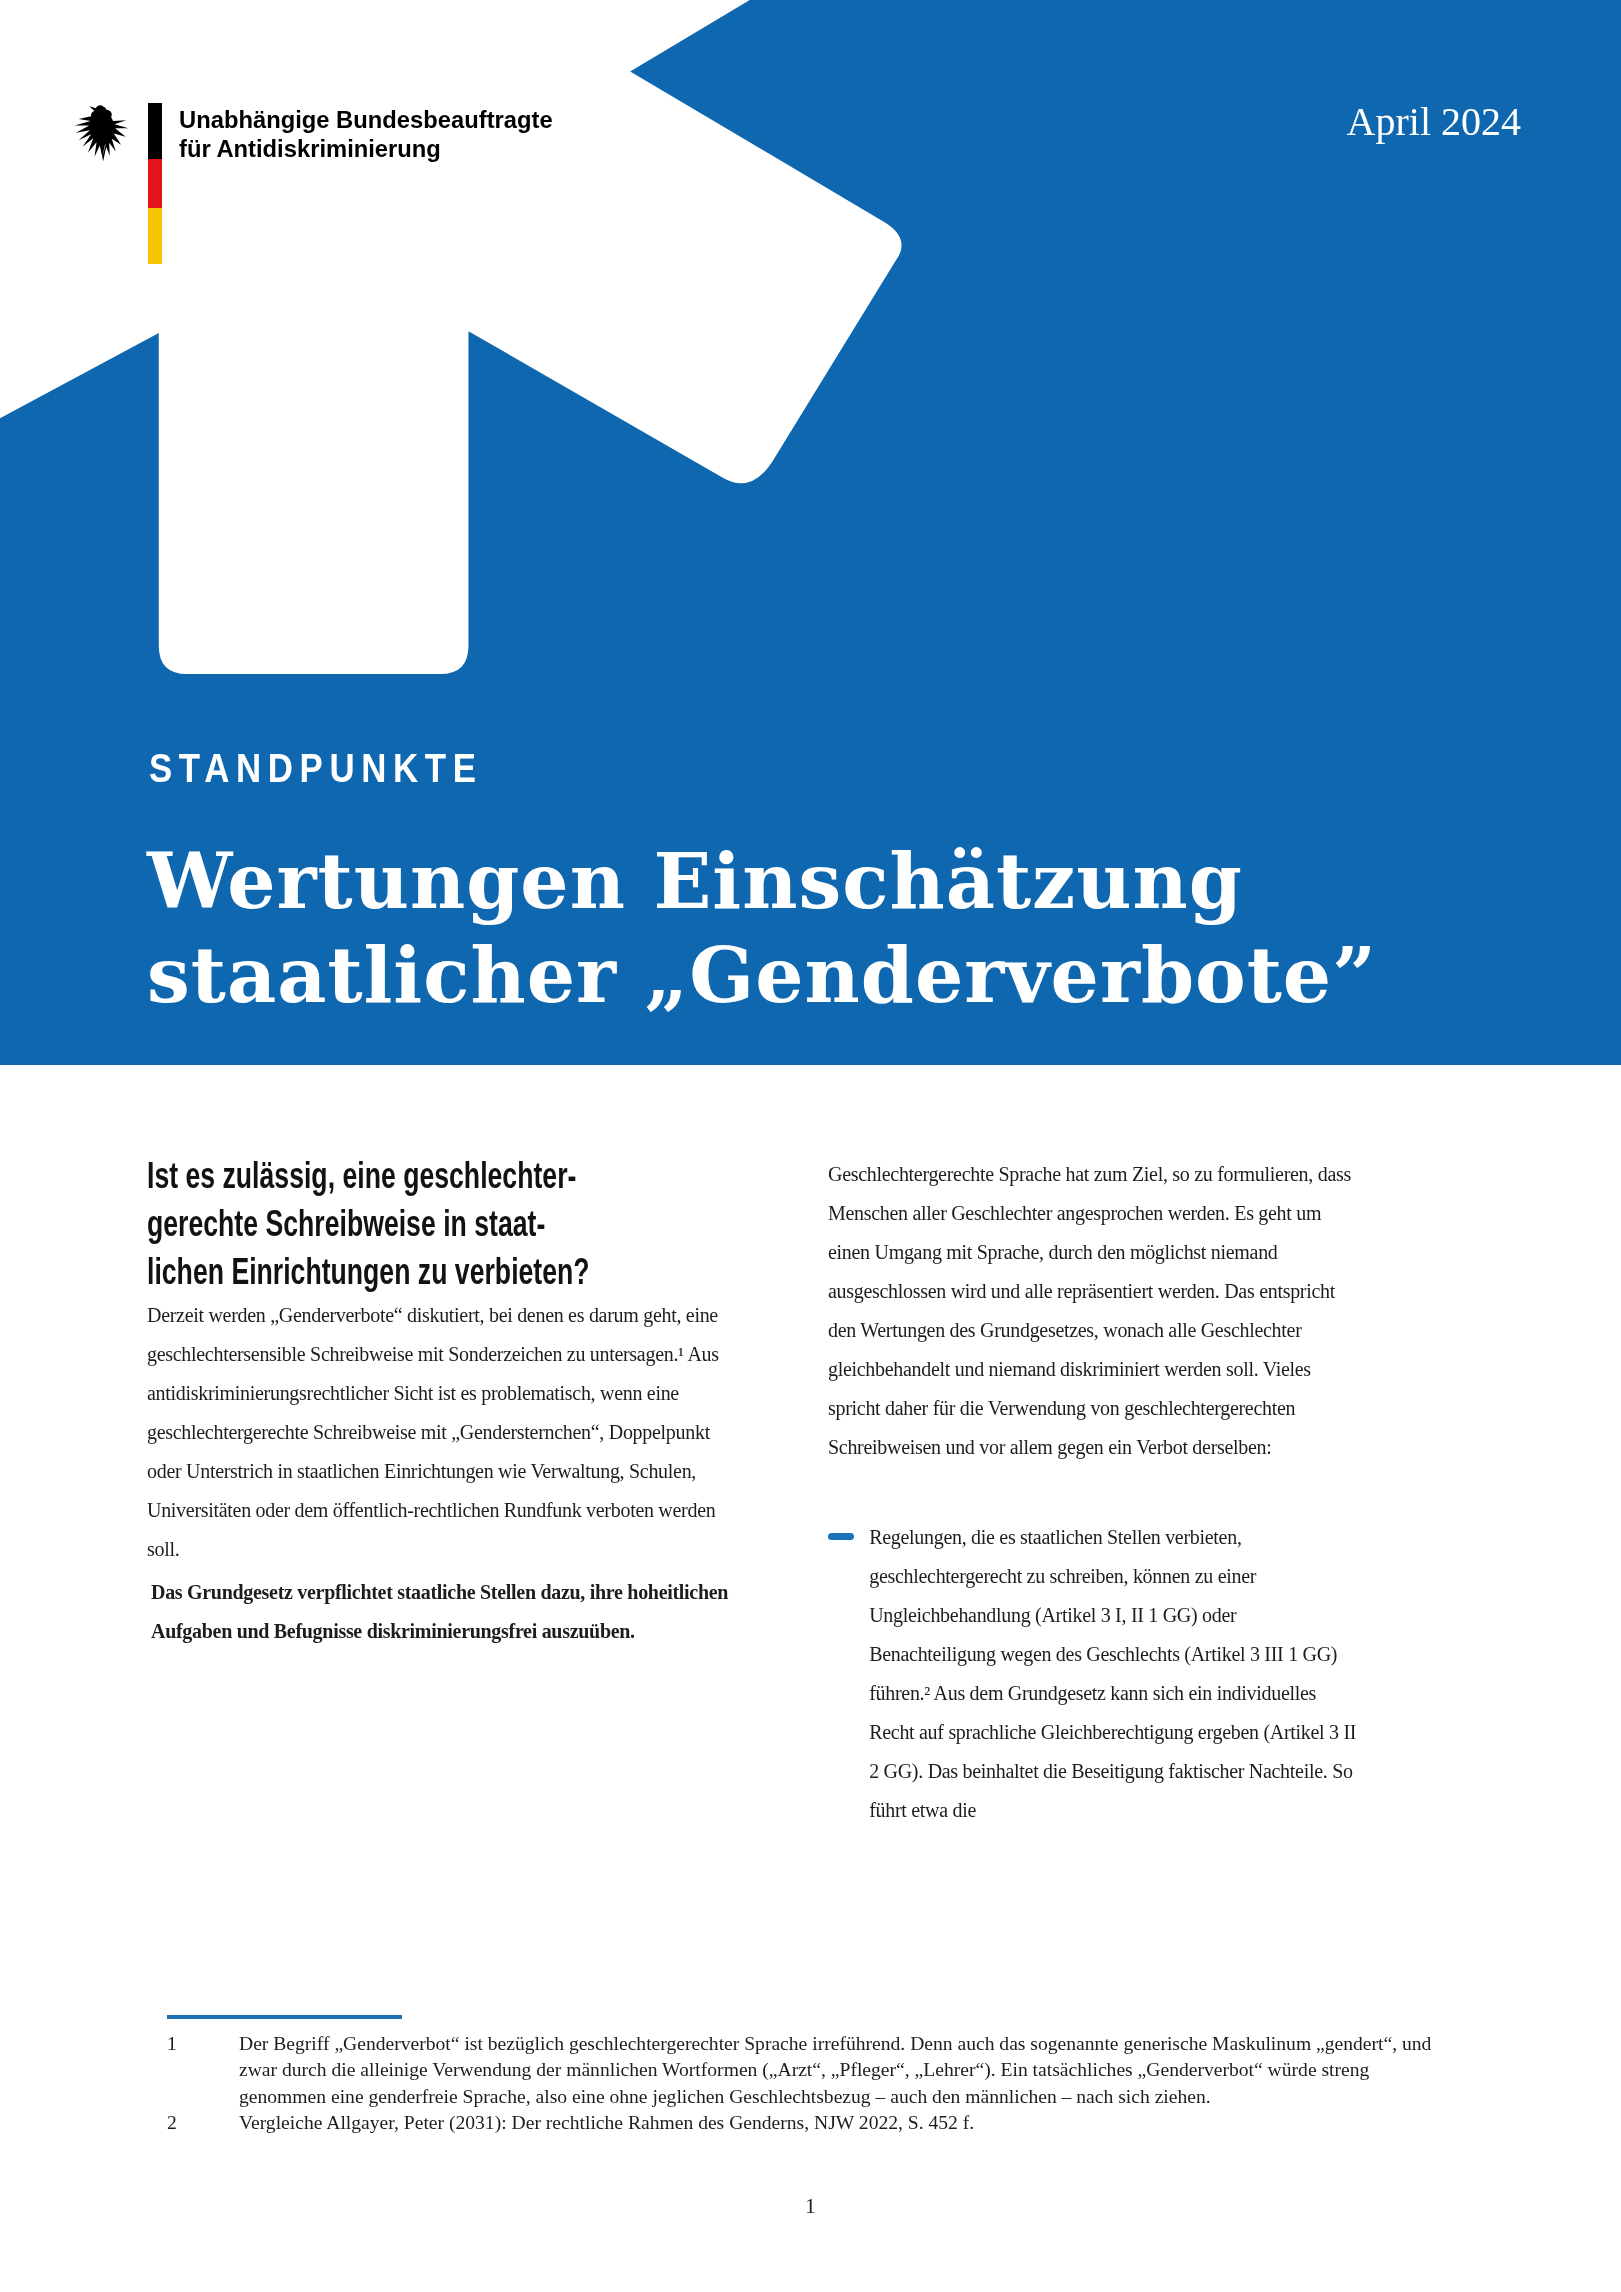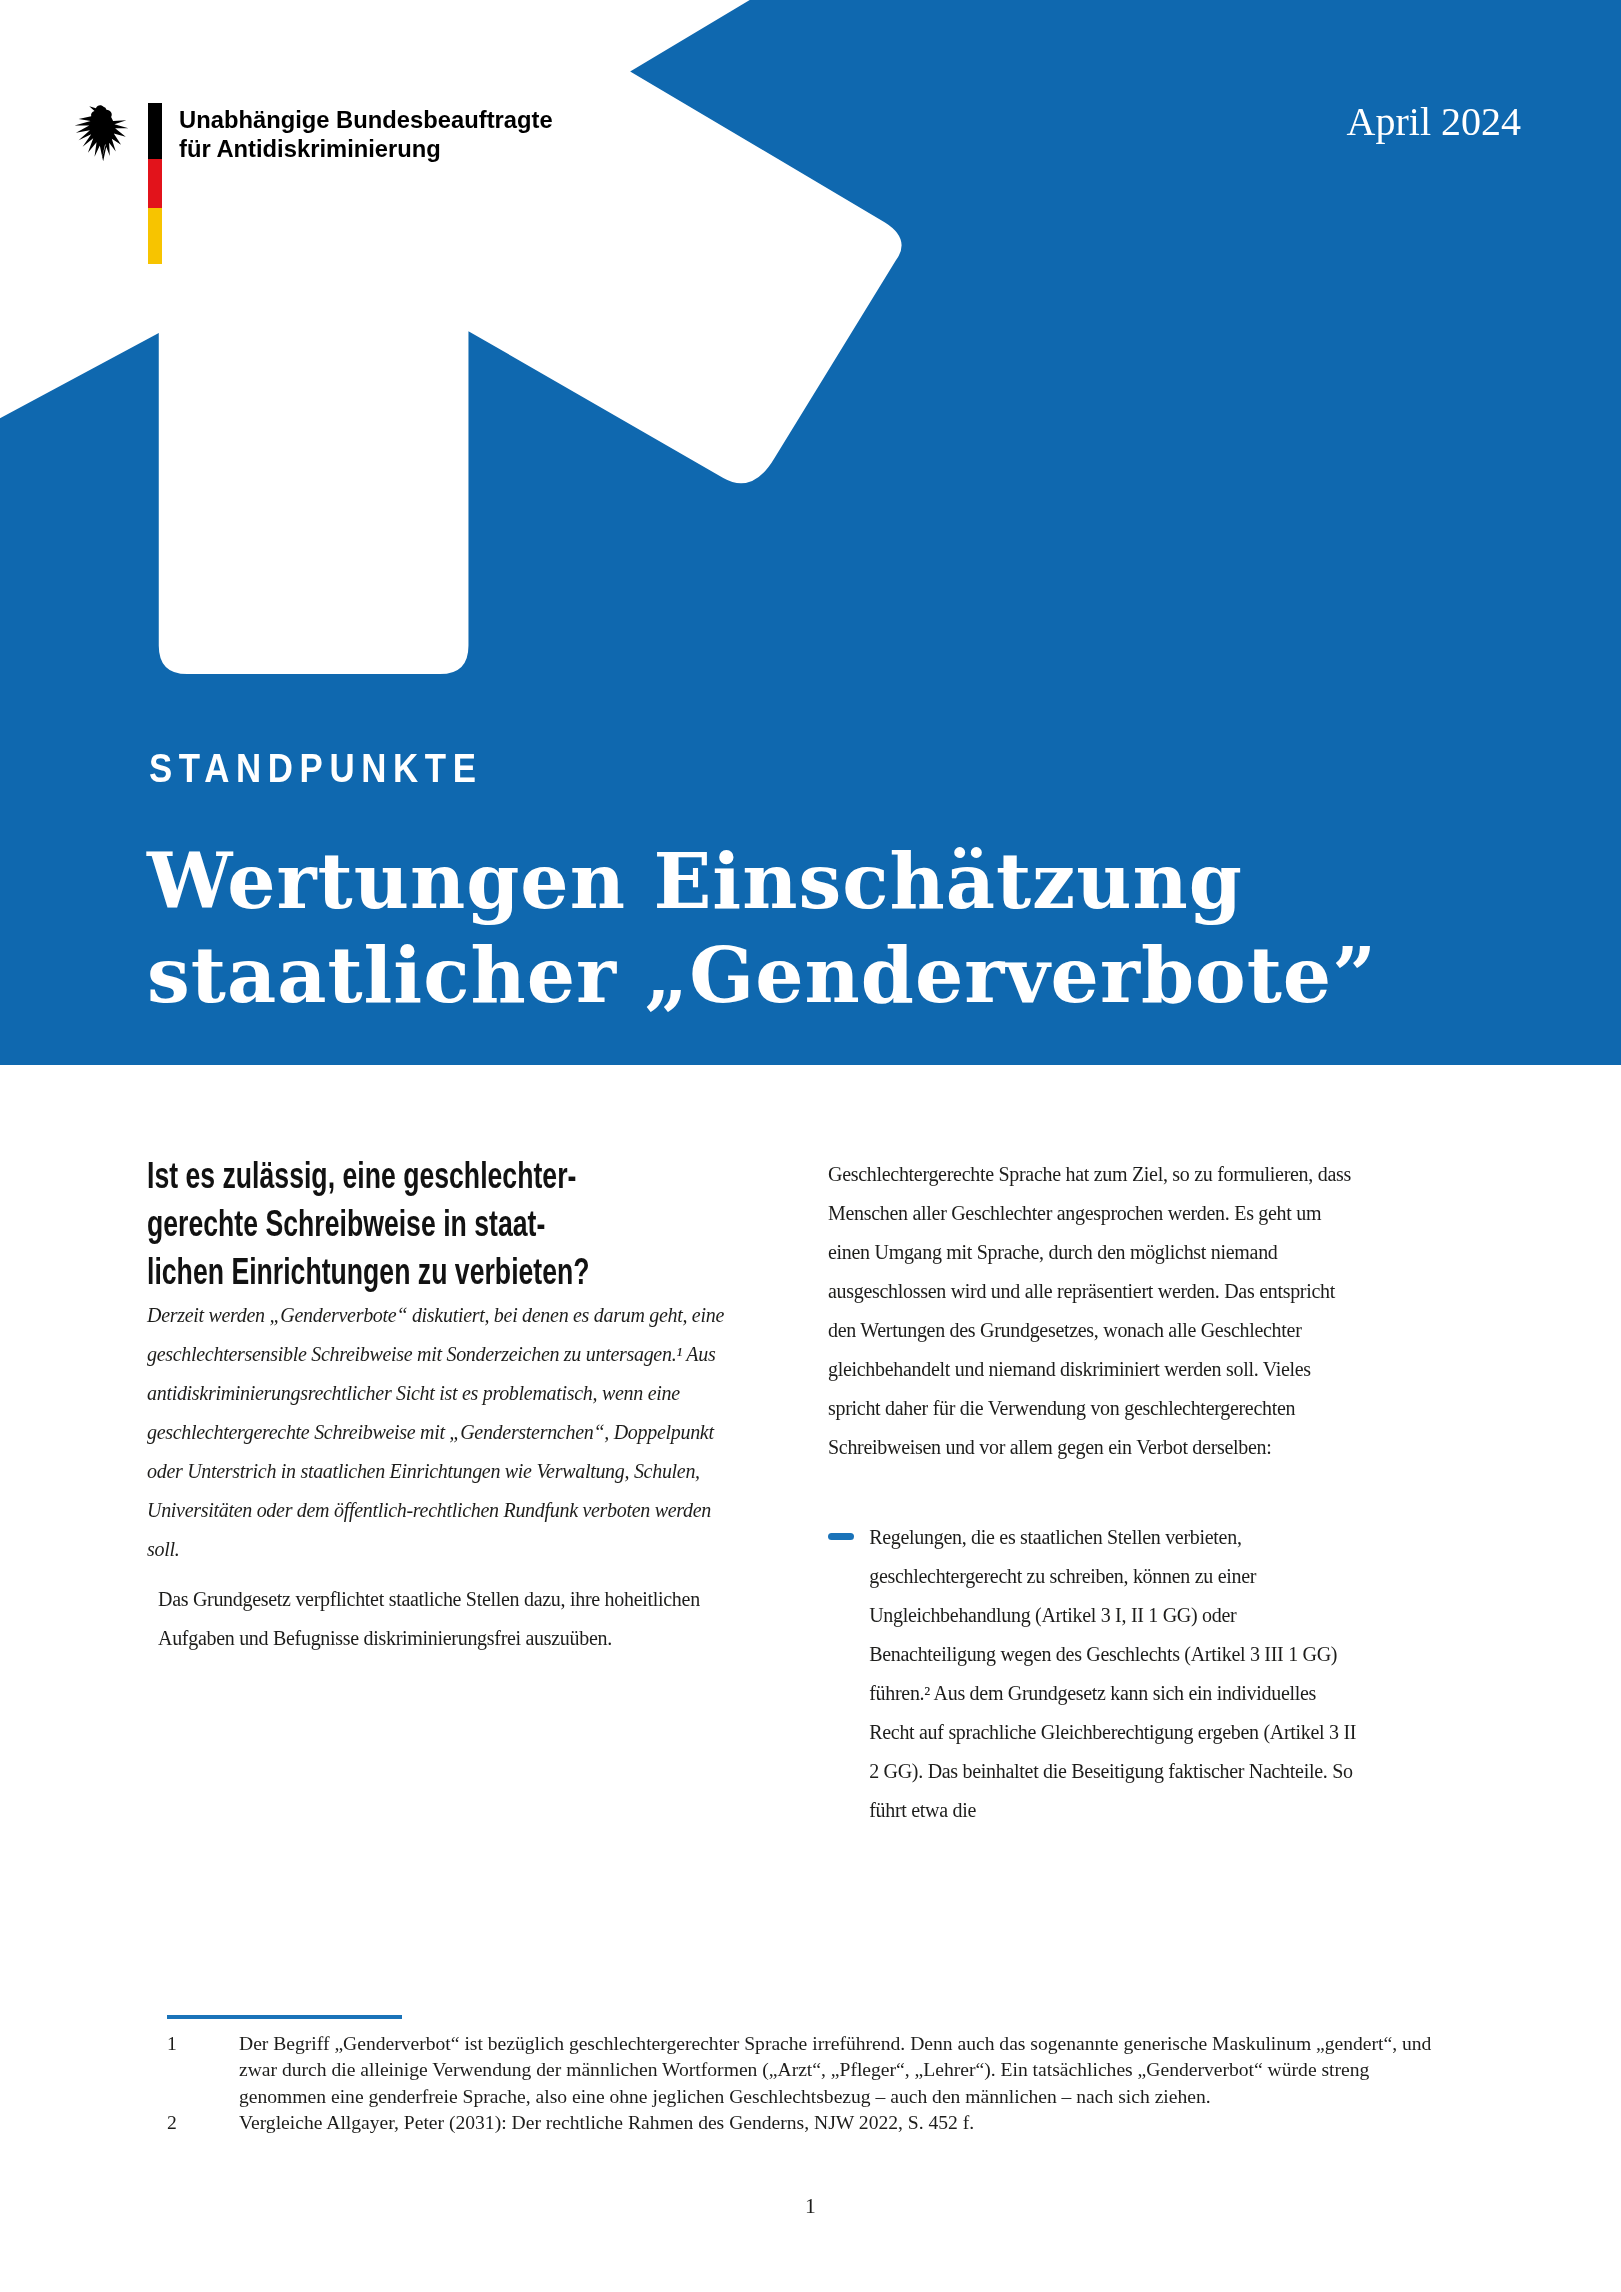--- a/index.html
+++ b/index.html
@@ -35,21 +35,21 @@
     white-space:pre-line;letter-spacing:1px;
   }
   
   .col-left{position:absolute;left:147px;top:1152px;width:588px;}
   .col-right{position:absolute;left:828px;top:1155px;width:534px;}
   .lead-heading{
     font-family:"Liberation Sans",sans-serif;font-weight:bold;font-size:37px;line-height:48px;
     transform:scaleX(.72);transform-origin:left top;white-space:pre;color:#121212;
   }
   .body-text{font-size:20px;line-height:39px;letter-spacing:-0.3px;text-align:left;}
-  .col-left .p1{margin-top:61px;font-style:italic;}
+  .col-left .p1{margin-top:61px;}
   .col-left .p2{margin-top:41px;}
   .col-right .p1{margin-top:0;}
   .bullet-item{display:flex;margin-top:51px;}
   .bullet-dash{flex:0 0 25.5px;height:7.8px;border-radius:3.9px;background:#1a73b9;margin-top:14.7px;margin-right:15.7px;}
   
   .footnotes{position:absolute;left:167px;top:2015px;width:1284px;}
   .fn-rule{width:235px;height:3.9px;background:#1a73b9;}
   .fn-list{margin-top:11.8px;}
   .fn-row{display:flex;font-size:19.6px;line-height:26.5px;}
   .fn-num{flex:0 0 44px;}
@@ -101,21 +101,21 @@
 
     <h1 class="title" style="margin:0;font-weight:bold;">Wertungen Einschätzung
 staatlicher „Genderverbote”</h1>
   </div>
 
   <div class="col-left">
     <div class="lead-heading">Ist es zulässig, eine geschlechter-
 gerechte Schreibweise in staat-
 lichen Einrichtungen zu verbieten?</div>
     <p class="body-text p1" style="margin:0;">Derzeit werden „Genderverbote“ diskutiert, bei denen es darum geht, eine geschlechtersensible Schreibweise mit Sonderzeichen zu untersagen.¹ Aus antidiskriminierungsrechtlicher Sicht ist es problematisch, wenn eine geschlechtergerechte Schreibweise mit „Gendersternchen“, Doppelpunkt oder Unterstrich in staatlichen Einrichtungen wie Verwaltung, Schulen, Universitäten oder dem öffentlich-rechtlichen Rundfunk verboten werden soll.</p>
-    <p class="body-text p2" style="margin:11px;">Das Grundgesetz verpflichtet staatliche Stellen dazu, ihre hoheitlichen Aufgaben und Befugnisse diskriminierungsfrei auszuüben.</p>
+    <p class="body-text p2" style="margin:4px;font-weight:bold;">Das Grundgesetz verpflichtet staatliche Stellen dazu, ihre hoheitlichen Aufgaben und Befugnisse diskriminierungsfrei auszuüben.</p>
   </div>
 
   <div class="col-right">
     <p class="body-text p1" style="margin:0;">Geschlechtergerechte Sprache hat zum Ziel, so zu formulieren, dass Menschen aller Geschlechter angesprochen werden. Es geht um einen Umgang mit Sprache, durch den möglichst niemand ausgeschlossen wird und alle repräsentiert werden. Das entspricht den Wertungen des Grundgesetzes, wonach alle Geschlechter gleichbehandelt und niemand diskriminiert werden soll. Vieles spricht daher für die Verwendung von geschlechtergerechten Schreibweisen und vor allem gegen ein Verbot derselben:</p>
     <div class="bullet-item">
       <span class="bullet-dash"></span>
       <p class="body-text" style="margin:0;">Regelungen, die es staatlichen Stellen verbieten, geschlechtergerecht zu schreiben, können zu einer Ungleichbehandlung (Artikel 3 I, II 1 GG) oder Benachteiligung wegen des Geschlechts (Artikel 3 III 1 GG) führen.² Aus dem Grundgesetz kann sich ein individuelles Recht auf sprachliche Gleichberechtigung ergeben (Artikel 3 II 2 GG). Das beinhaltet die Beseitigung faktischer Nachteile. So führt etwa die</p>
     </div>
   </div>
 

